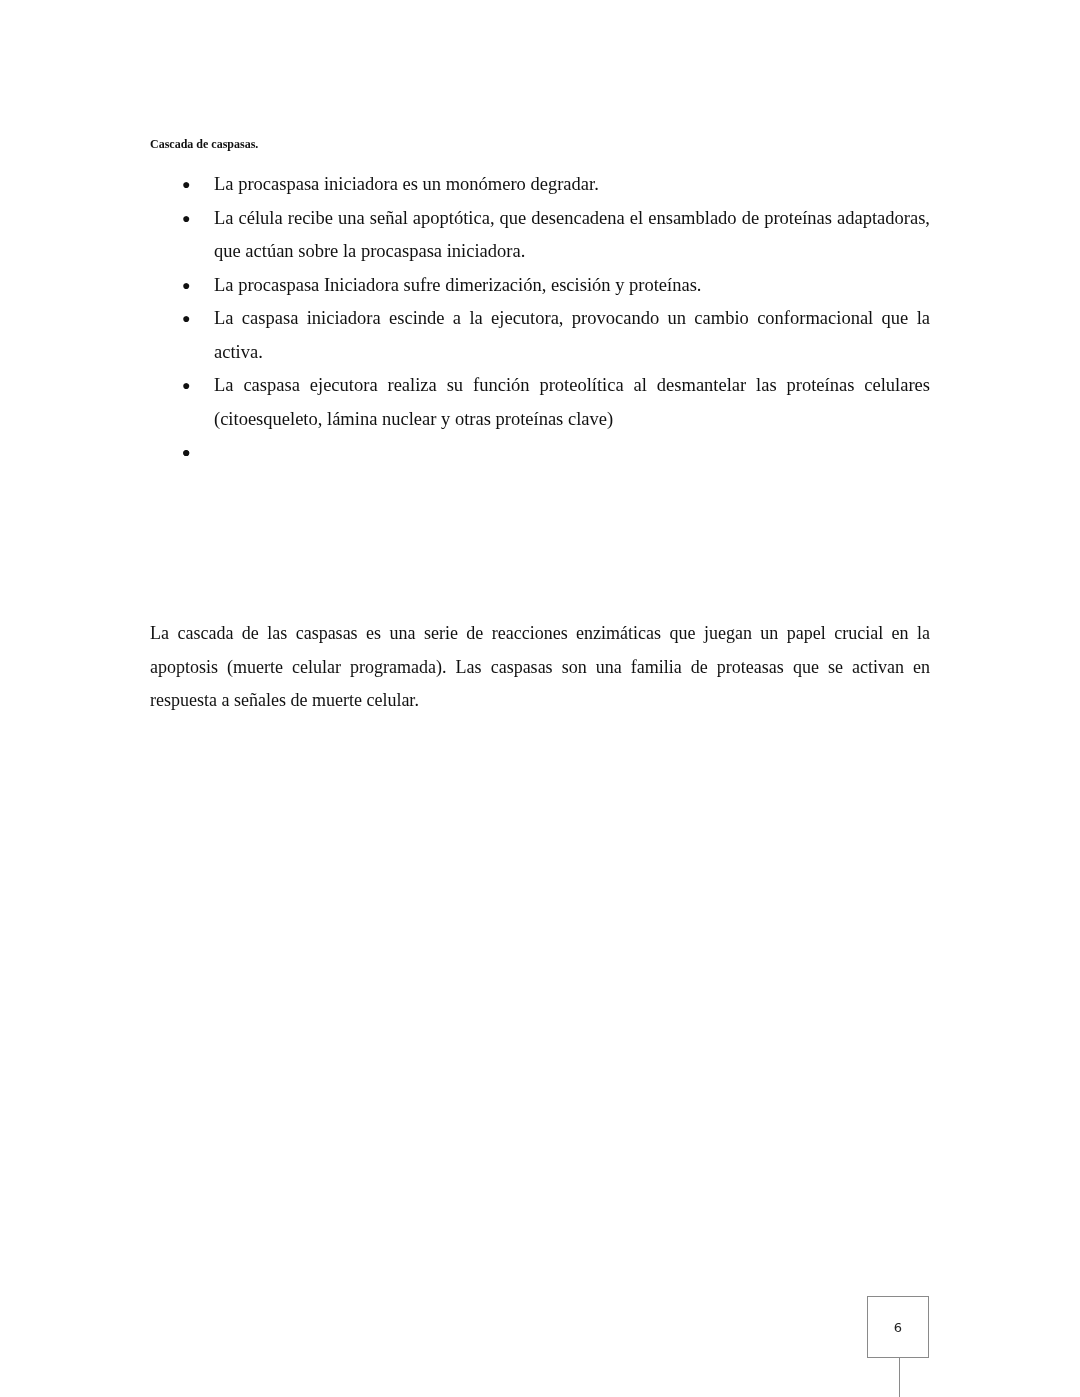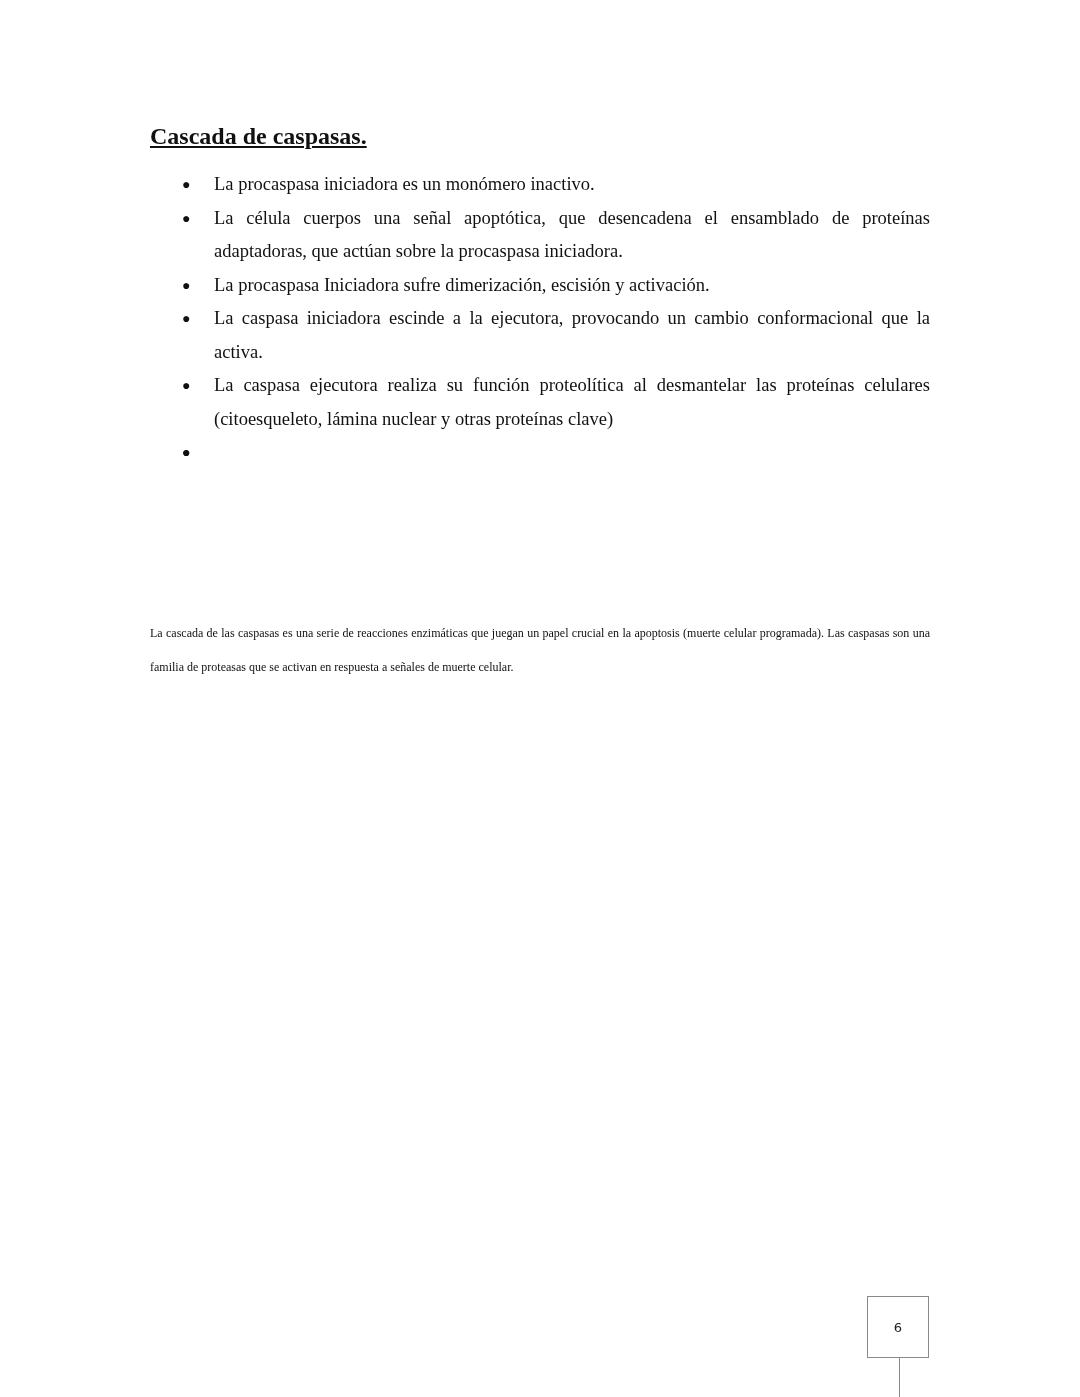--- a/index.html
+++ b/index.html
@@ -1,36 +1,36 @@
 <!DOCTYPE html>
 <html><head>
 <meta charset="utf-8">
 <style>
   html, body { margin:0; padding:0; background:#ffffff; }
   body { width:1080px; height:1397px; position:relative; overflow:hidden;
          font-family:"Liberation Serif", serif; color:#111; }
-  .heading { position:absolute; left:150px; top:124px; font-weight:bold; font-size:24px; line-height:24px;text-decoration:underline; }
+  .heading { position:absolute; left:150px; top:132px; font-weight:bold; font-size:12px; line-height:24px; }
   .list { position:absolute; left:150px; top:168px; width:780px; margin:0; padding:0; list-style:none; }
   .list li { position:relative; padding-left:64px; font-size:18.5px; line-height:33.5px; text-align:justify; }
   .list li .bullet { position:absolute; left:32px; top:0; font-size:14px; line-height:33.5px; }
-  .para { position:absolute; left:150px; top:617px; width:780px; margin:0; font-size:12px; line-height:33.5px; text-align:justify; }
+  .para { position:absolute; left:150px; top:617px; width:780px; margin:0; font-size:18px; line-height:33.5px; text-align:justify; }
   .page-box { position:absolute; left:867px; top:1296px; width:60px; height:60px; border:1px solid #8a8a8a;
               display:flex; align-items:center; justify-content:center;
               font-family:"DejaVu Sans", sans-serif; font-size:13px; color:#222; }
   .page-line { position:absolute; left:899px; top:1358px; width:1px; height:39px; background:#8a8a8a; }
 </style>
 </head>
 <body>
 
 <div class="heading">Cascada de caspasas.</div>
 
 <ul class="list">
-  <li><span class="bullet">●</span><span>La procaspasa iniciadora es un monómero inactivo.</span></li>
-  <li><span class="bullet">●</span><span>La célula cuerpos una señal apoptótica, que desencadena el ensamblado de proteínas adaptadoras, que actúan sobre la procaspasa iniciadora.</span></li>
-  <li><span class="bullet">●</span><span>La procaspasa Iniciadora sufre dimerización, escisión y activación.</span></li>
+  <li><span class="bullet">●</span><span>La procaspasa iniciadora es un monómero degradar.</span></li>
+  <li><span class="bullet">●</span><span>La célula recibe una señal apoptótica, que desencadena el ensamblado de proteínas adaptadoras, que actúan sobre la procaspasa iniciadora.</span></li>
+  <li><span class="bullet">●</span><span>La procaspasa Iniciadora sufre dimerización, escisión y proteínas.</span></li>
   <li><span class="bullet">●</span><span>La caspasa iniciadora escinde a la ejecutora, provocando un cambio conformacional que la activa.</span></li>
   <li><span class="bullet">●</span><span>La caspasa ejecutora realiza su función proteolítica al desmantelar las proteínas celulares (citoesqueleto, lámina nuclear y otras proteínas clave)</span></li>
   <li><span class="bullet">●</span></li>
   <li><span class="bullet">●</span></li>
 </ul>
 
 <p class="para">La cascada de las caspasas es una serie de reacciones enzimáticas que juegan un papel crucial en la apoptosis (muerte celular programada). Las caspasas son una familia de proteasas que se activan en respuesta a señales de muerte celular.</p>
 
 <div class="page-box">
   <span>6</span>

